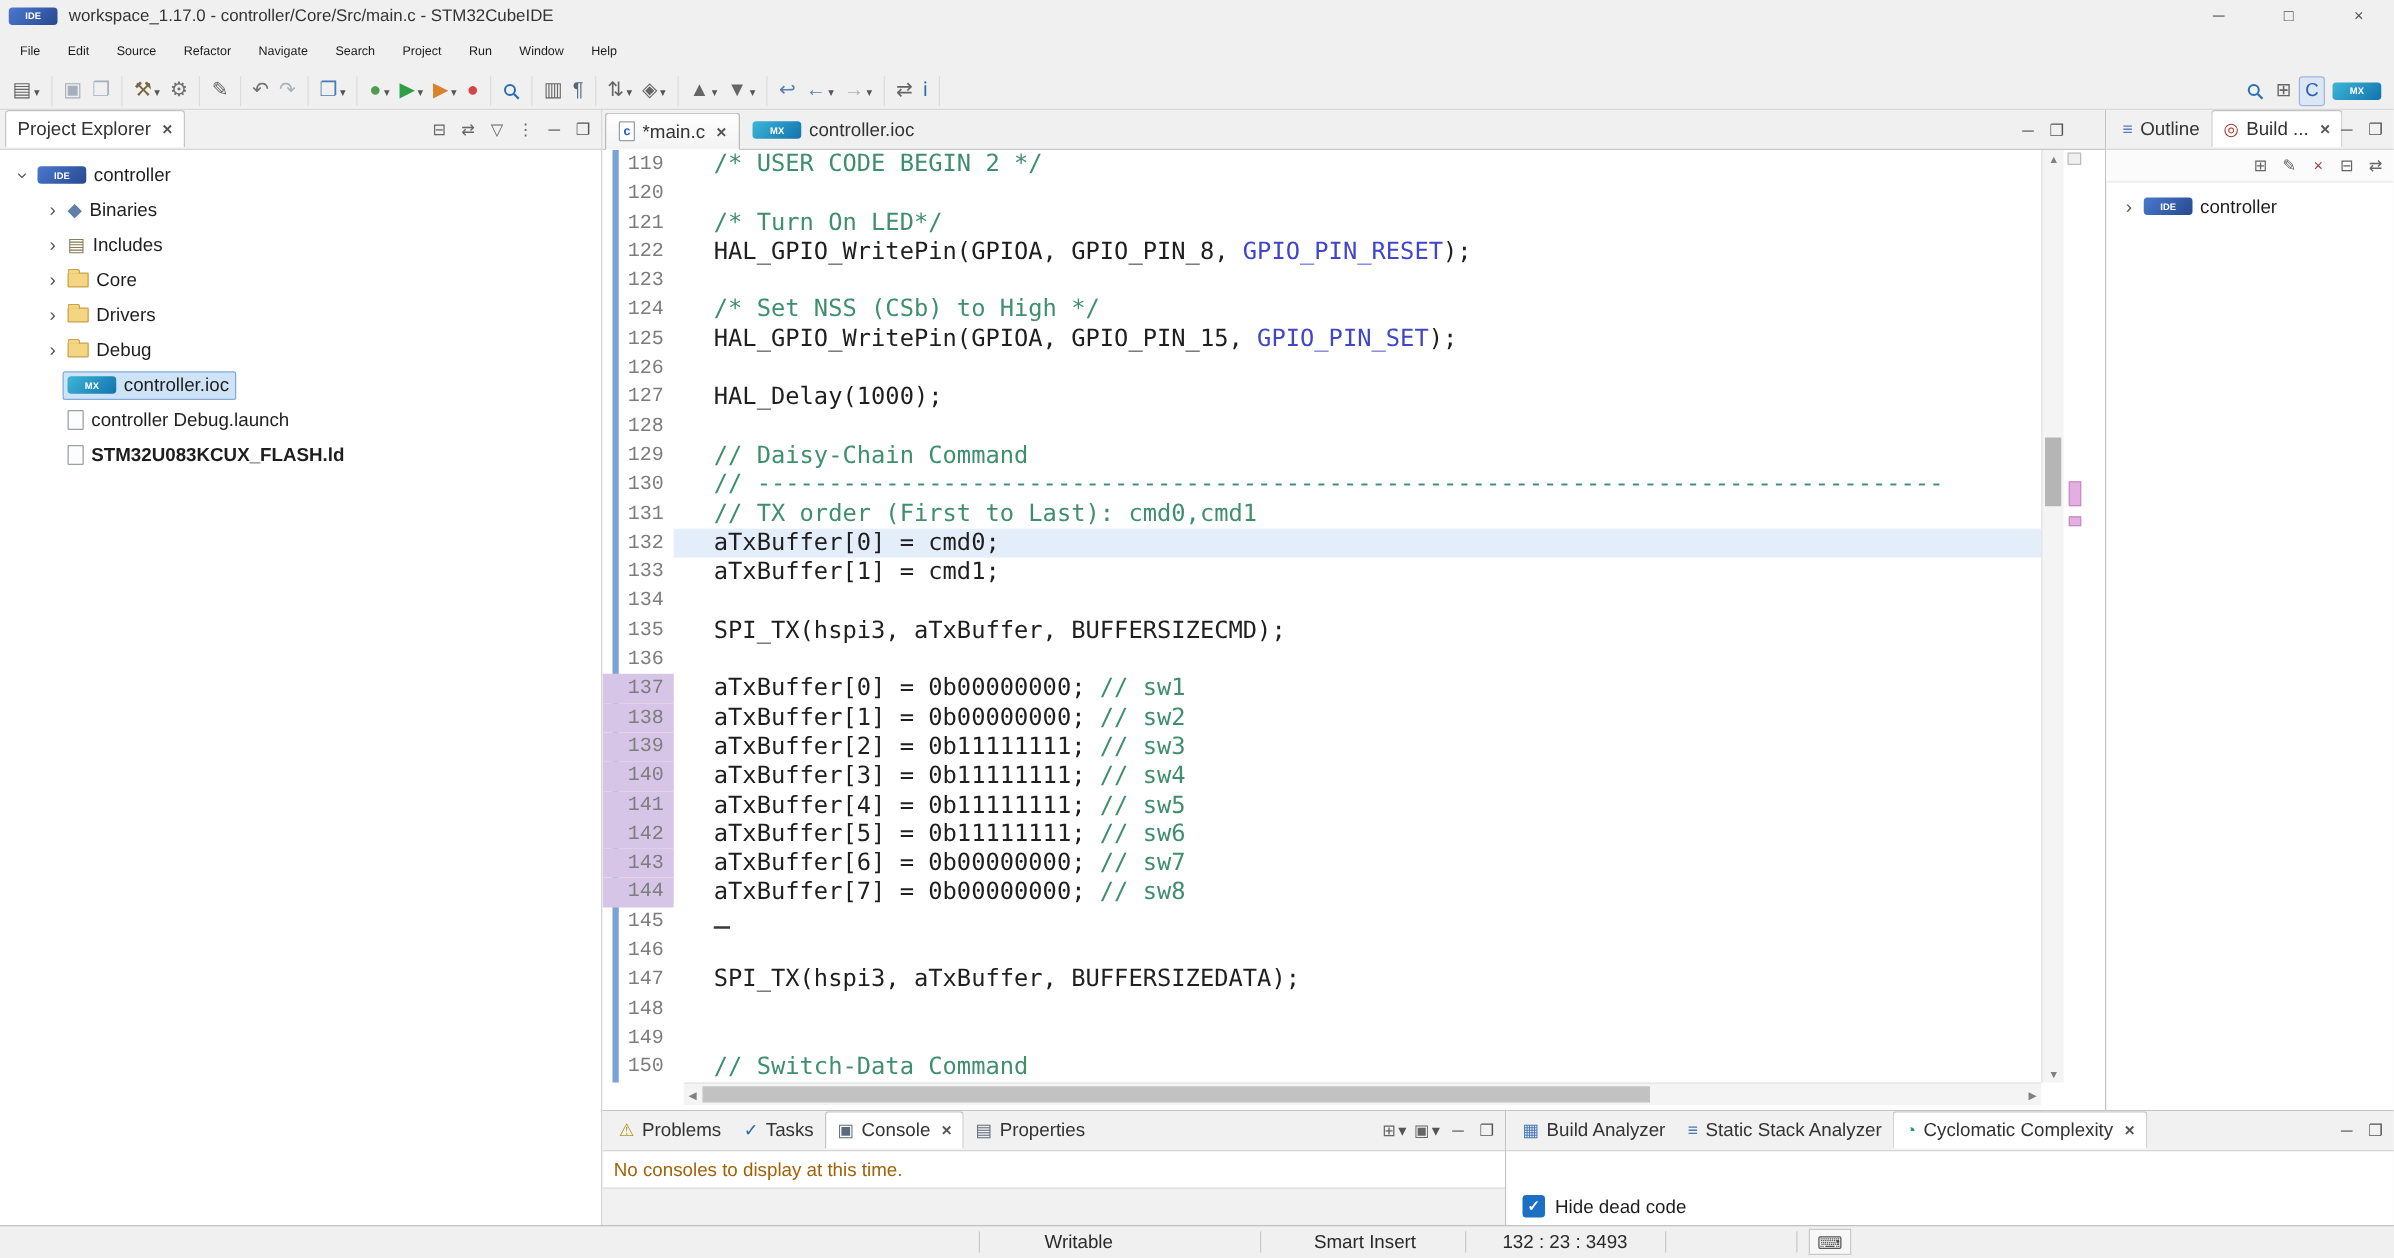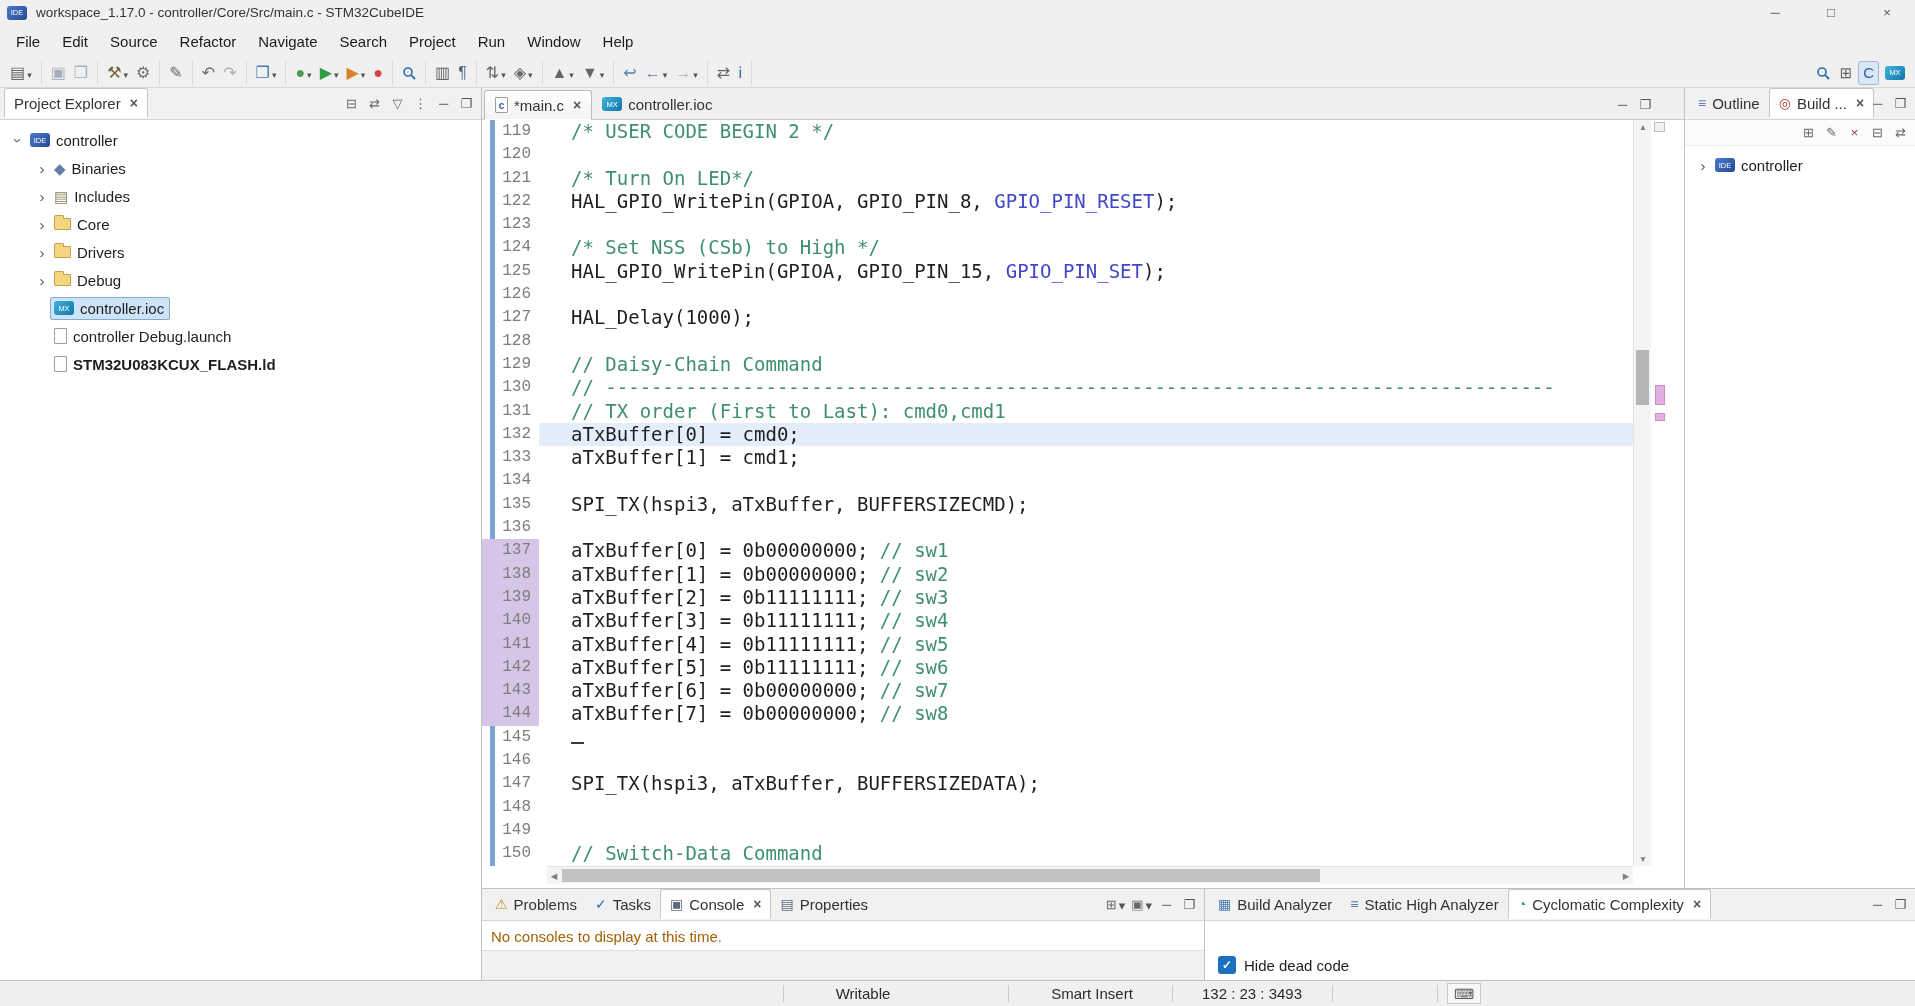--- a/index.html
+++ b/index.html
@@ -1,39 +1,39 @@
 <!DOCTYPE html>
 <html style="--comment: #3f8f6f; --enum: #4146c8; --curline: #e4eefb; --diffbg: #d7c5e7; --selbg: #cfe3f7; --selbord: #84abd8; --range: #7ba3d4; --cbblue: #1d6fc4; --omark: #e3aee0;"><head>
 <meta charset="utf-8">
 <style>
 *{margin:0;padding:0;box-sizing:border-box}
 html,body{width:1915px;height:1006px;overflow:hidden;background:#f0f0f0;color:#222;
   font-family:"Liberation Sans",sans-serif;font-size:15px}
 .gico{display:inline-block;line-height:1;font-size:15px}
-.chip{width:20px;height:14px;border-radius:3px;color:#fff;font-size:7.5px;font-weight:normal;
+.chip{width:39px;height:14px;border-radius:3px;color:#fff;font-size:7.5px;font-weight:bold;
   display:inline-flex;align-items:center;justify-content:center;flex:none}
 .icon-folder{width:17px;height:12px;background:#f6d582;border:1px solid #c7a14b;border-radius:1px;
   position:relative;display:inline-block;flex:none}
 .icon-folder::before{content:"";position:absolute;left:-1px;top:-4px;width:8px;height:3px;
   background:#f6d582;border:1px solid #c7a14b;border-bottom:none;border-radius:2px 2px 0 0}
 .icon-page{width:13px;height:16px;background:#fdfdfd;border:1px solid #98a0a8;border-radius:1px;
   display:inline-flex;align-items:center;justify-content:center;font-size:10px;color:#2a5db0;flex:none}
 .icon-page.cfile{font-weight:bold}
 .icon-mag{display:inline-flex;align-items:center;flex:none}
 
 #titlebar{position:absolute;left:0;top:0;width:1915px;height:25px;background:#f0f0f0;
   display:flex;align-items:center}
 #title-logo{margin-left:7px;display:inline-flex}
 #title-text{font-size:13.5px;color:#333;margin-left:9px;white-space:nowrap}
 #caption{position:absolute;right:0;top:0;display:flex;height:25px}
 .capbtn{width:56px;height:25px;display:flex;align-items:center;justify-content:center}
 .capbtn .gico{font-size:13px}
 
 #menubar{position:absolute;left:0;top:25px;width:1915px;height:32px;display:flex;align-items:center;padding-left:5px}
-.menu-item{padding:6px 11px;font-size:15px;color:#1b1b1b;border-radius:3px}
+.menu-item{padding:6px 11px;font-size:10px;color:#1b1b1b;border-radius:3px}
 
 #toolbar{position:absolute;left:0;top:57px;width:1760px;height:31px;display:flex;align-items:center;padding-left:6px}
 #toolbar::after{content:"";position:absolute;left:0;top:30px;width:1915px;height:1px;background:#d9d9d9}
 .tgroup{display:flex;align-items:center;height:24px;margin-right:5px;padding-right:5px;border-right:1px solid #dcdcdc}
 .tbtn{height:24px;display:flex;align-items:center;padding:0 4px;border-radius:3px}
 .tbtn .gico{font-size:16px}
 .tbtn.pressed{background:#dbe7f5;border:1px solid #9db8d9}
 .caret-slot .gico,.tbtn .caret .gico{font-size:9px;color:#555;margin-left:2px}
 #toolbar-right{position:absolute;right:6px;top:57px;height:31px;display:flex;align-items:center;gap:2px}
 #toolbar-right .tbtn .gico{font-size:15px}
@@ -669,21 +669,21 @@
 </div>
 
 <div id="analyzer-panel">
   <div id="analyzer-head" class="viewhead">
       <div class="vtab">
         <span class="gico" style="color: rgb(74, 122, 181);">▦</span>
         <span class="vlabel">Build Analyzer</span>
       </div>
       <div class="vtab">
         <span class="gico" style="color: rgb(74, 122, 181);">≡</span>
-        <span class="vlabel">Static High Analyzer</span>
+        <span class="vlabel">Static Stack Analyzer</span>
       </div>
       <div class="vtab active">
         <span class="gico" style="color: rgb(39, 150, 138);">◔</span>
         <span class="vlabel">Cyclomatic Complexity</span>
         <span class="closex">
           <span class="gico" style="color: rgb(85, 85, 85);">×</span>
         </span>
       </div>
       <div class="headicons">
         <div class="hibtn">

